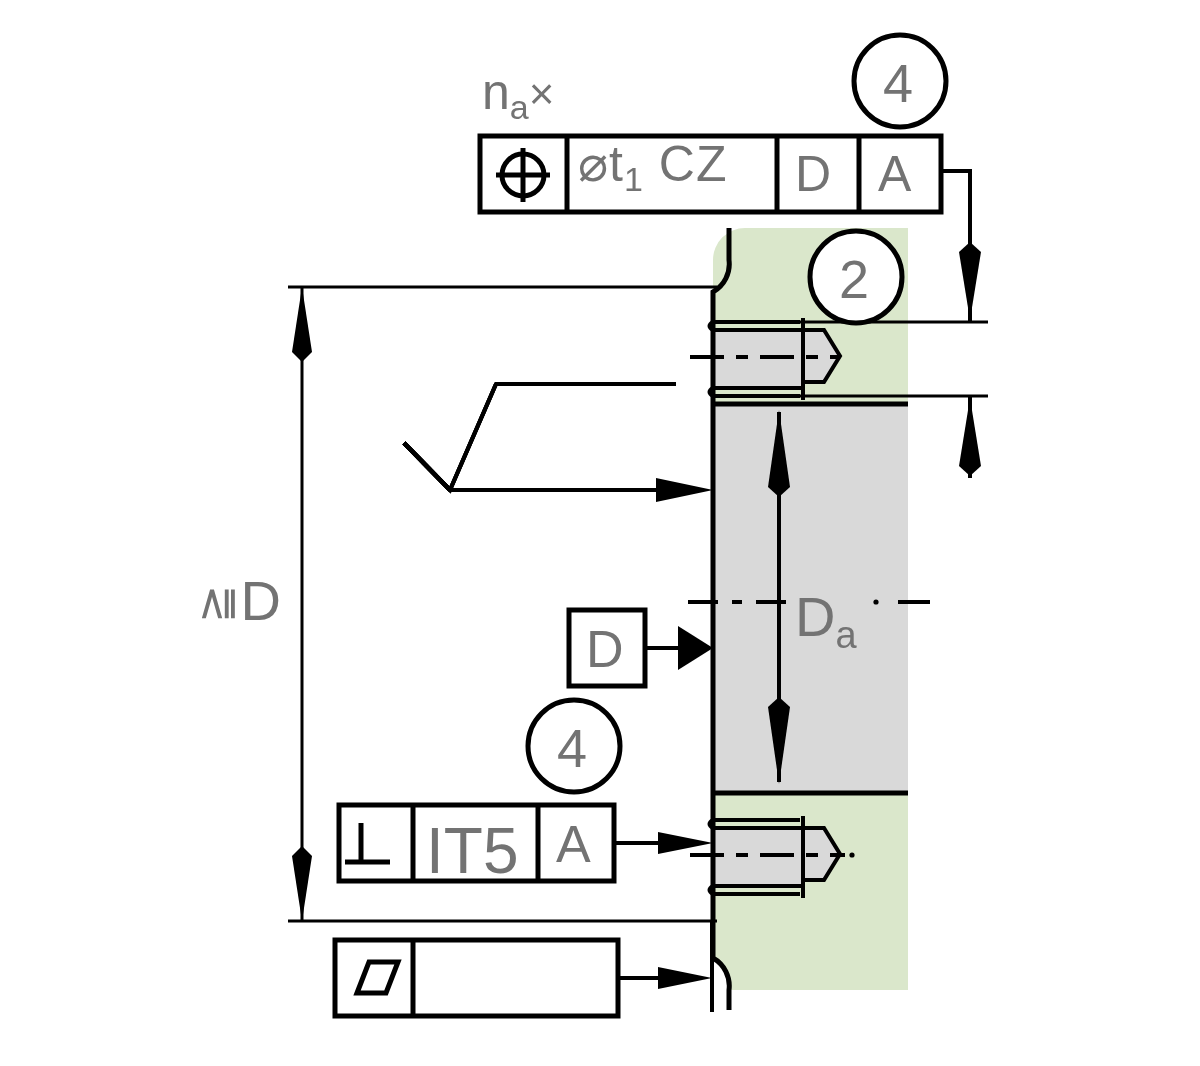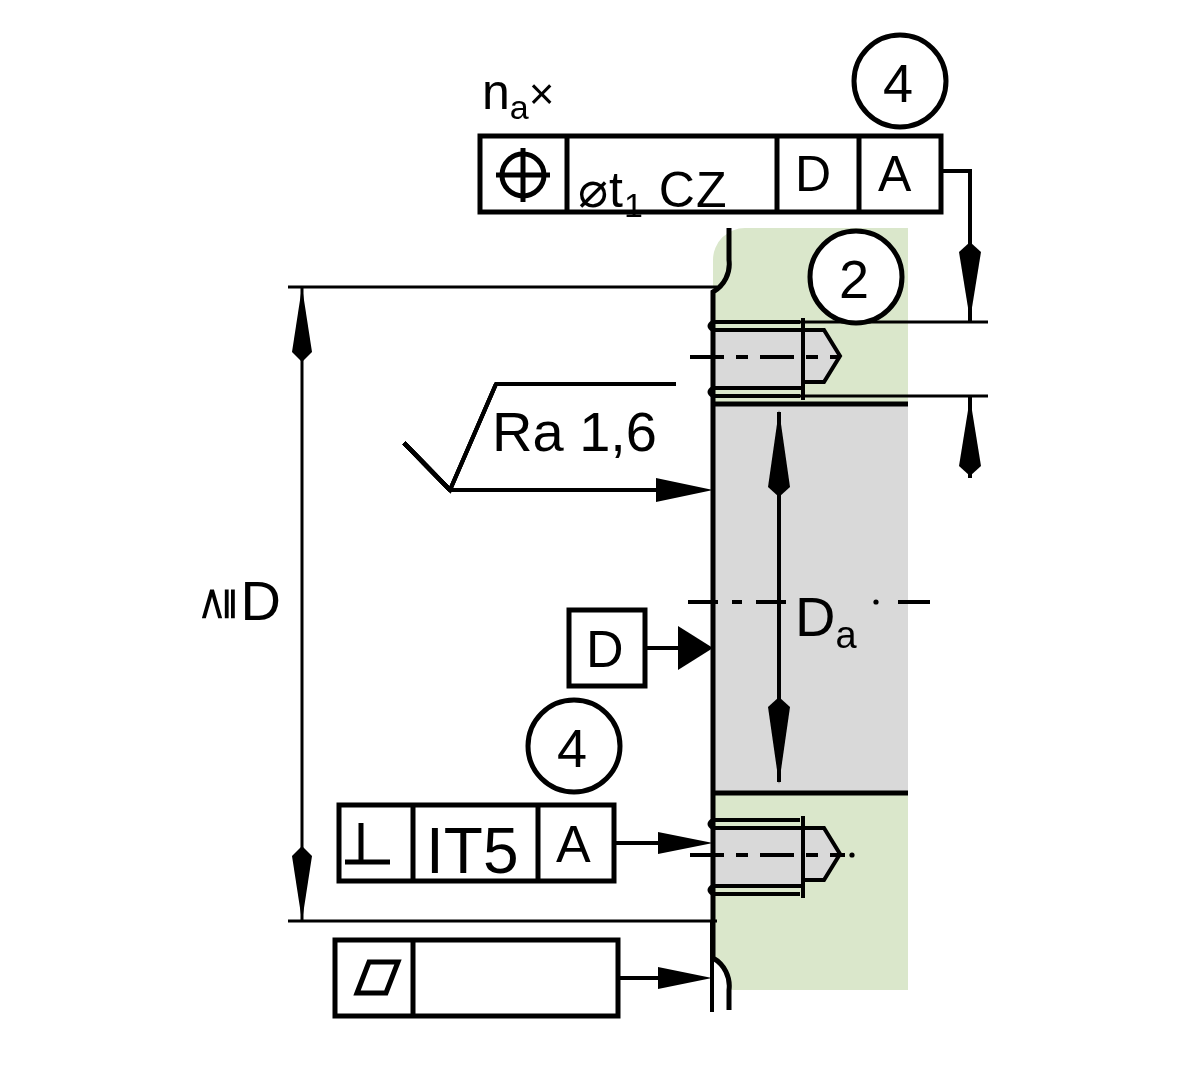--- a/index.html
+++ b/index.html
@@ -1,20 +1,20 @@
 <!DOCTYPE html>
 <html><head>
 <meta charset="utf-8">
 <style>
   html,body{margin:0;padding:0;background:#ffffff;}
   body{width:1200px;height:1066px;overflow:hidden;
        font-family:"Liberation Sans","DejaVu Sans",sans-serif;}
   #stage{position:relative;width:1200px;height:1066px;background:#fff;}
   svg{display:block;}
-  .lbl{position:absolute;color:#000000;white-space:nowrap;}
+  .lbl{position:absolute;color:#737373;white-space:nowrap;}
 </style>
 </head>
 <body>
 
 <div id="stage">
 
 <svg width="1200" height="1066" viewBox="0 0 1200 1066">
 
   <defs>
     <marker id="mFill" markerWidth="34" markerHeight="14" refX="33" refY="7" orient="auto" markerUnits="userSpaceOnUse">
@@ -185,29 +185,28 @@
   <g>
     <circle cx="574" cy="746" r="46" fill="#fff" stroke="#000" stroke-width="5"></circle>
   </g>
 
 </svg>
 
 <div class="lbl" style="left:482px;top:63px;font-size:50px;">
   <span>n</span><span style="font-size:34px;vertical-align:-10px;">a</span><span style="font-size:44px;">×</span>
 </div>
 
-<div class="lbl" style="left:578px;top:161px;font-size:50px;letter-spacing:1px;">
+<div class="lbl" style="left:578px;top:135px;font-size:50px;letter-spacing:1px;">
   <span>⌀t</span><span style="font-size:34px;vertical-align:-10px;">1</span><span> CZ</span>
 </div>
 
 <div class="lbl" style="left:795px;top:145px;font-size:50px;">D</div>
 
 <div class="lbl" style="left:878px;top:145px;font-size:50px;">A</div>
 
-<div class="lbl" style="left:492px;top:399px;font-size:56px;">Ra 1,6</div>
 
 <div class="lbl" style="left:196px;top:568px;font-size:56px;">
   <span style="display:inline-block;transform:rotate(-90deg);font-size:46px;">≧</span><span style="margin-left:6px;">D</span>
 </div>
 
 <div class="lbl" style="left:795px;top:572px;font-size:56px;margin-top:12px;">
   <span>D</span><span style="font-size:38px;vertical-align:-12px;">a</span>
 </div>
 
 <div class="lbl" style="left:586px;top:619px;font-size:52px;">D</div>

